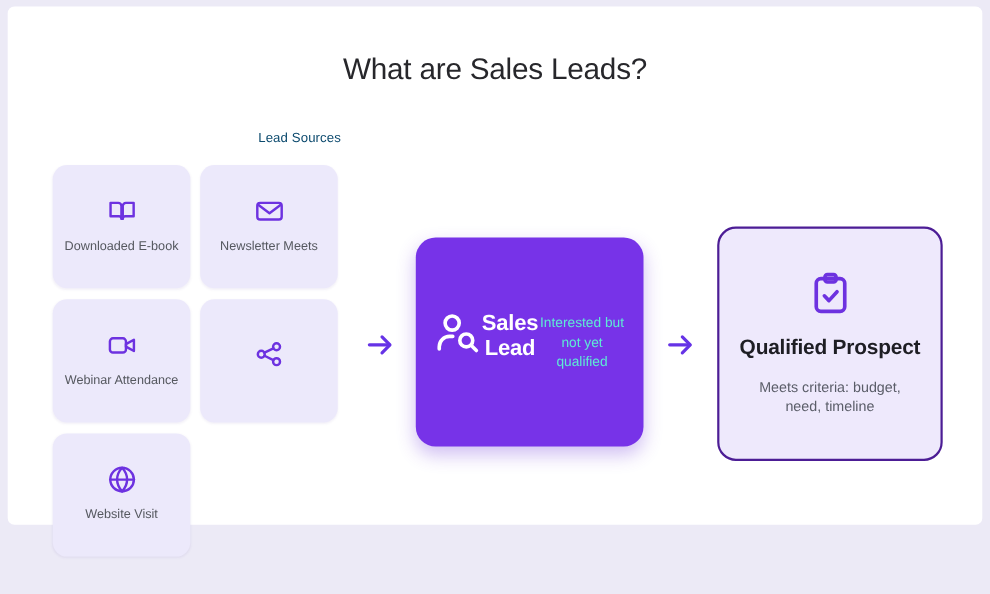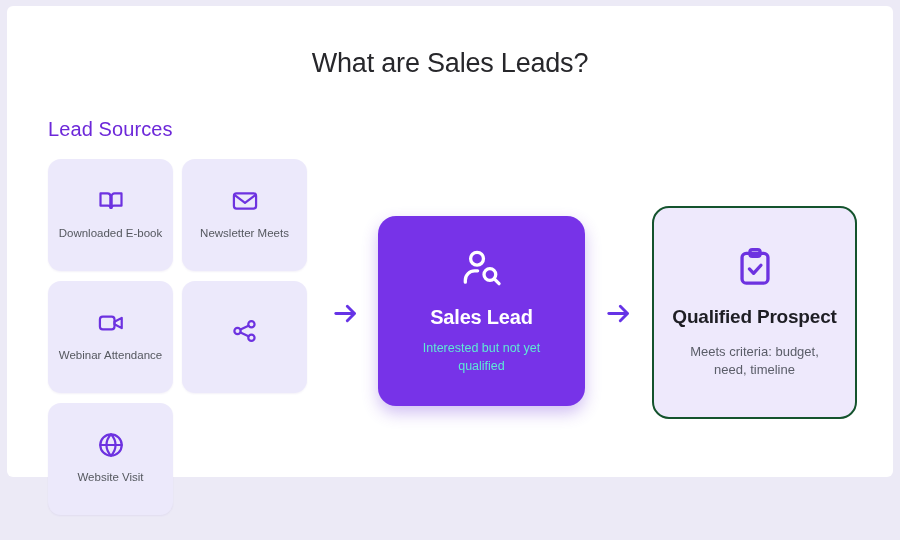--- a/index.html
+++ b/index.html
@@ -41,24 +41,24 @@
 
   
   .sources-wrap {
     position: absolute;
     left: 41px;
     top: 112px;
     width: 270px;
   }
 
   .sources-heading {
-    font-size: 20px;
-    color: #6d28d9;
+    font-size: 12px;
+    color: #0c4a6e;
     font-weight: 400;
-    text-align: left;
+    text-align: right;
     width: 262px;
     margin-bottom: 18px;
     letter-spacing: 0.1px;
   }
 
   .sources-grid {
     display: grid;
     grid-template-columns: 125px 125px;
     grid-template-rows: 112px 112px 112px;
     gap: 10px 9px;
@@ -102,21 +102,20 @@
   
   .lead-card {
     position: absolute;
     left: 371px;
     top: 210px;
     width: 207px;
     height: 190px;
     background: #7733e8;
     border-radius: 18px;
     display: flex;
-    flex-direction: column;
     align-items: center;
     justify-content: center;
     box-shadow: 0 7px 16px rgba(104, 45, 215, 0.30);
     padding: 0 16px;
   }
 
   .lead-icon {
     color: #ffffff;
     line-height: 0;
     margin-bottom: 15px;
@@ -140,21 +139,21 @@
   }
 
   
   .prospect-card {
     position: absolute;
     left: 645px;
     top: 200px;
     width: 205px;
     height: 213px;
     background: #eee9fc;
-    border: 2px solid #14532d;
+    border: 2px solid #4c1d95;
     border-radius: 17px;
     display: flex;
     flex-direction: column;
     align-items: center;
     justify-content: center;
     padding: 0 14px;
   }
 
   .prospect-icon {
     color: #6d32e0;

